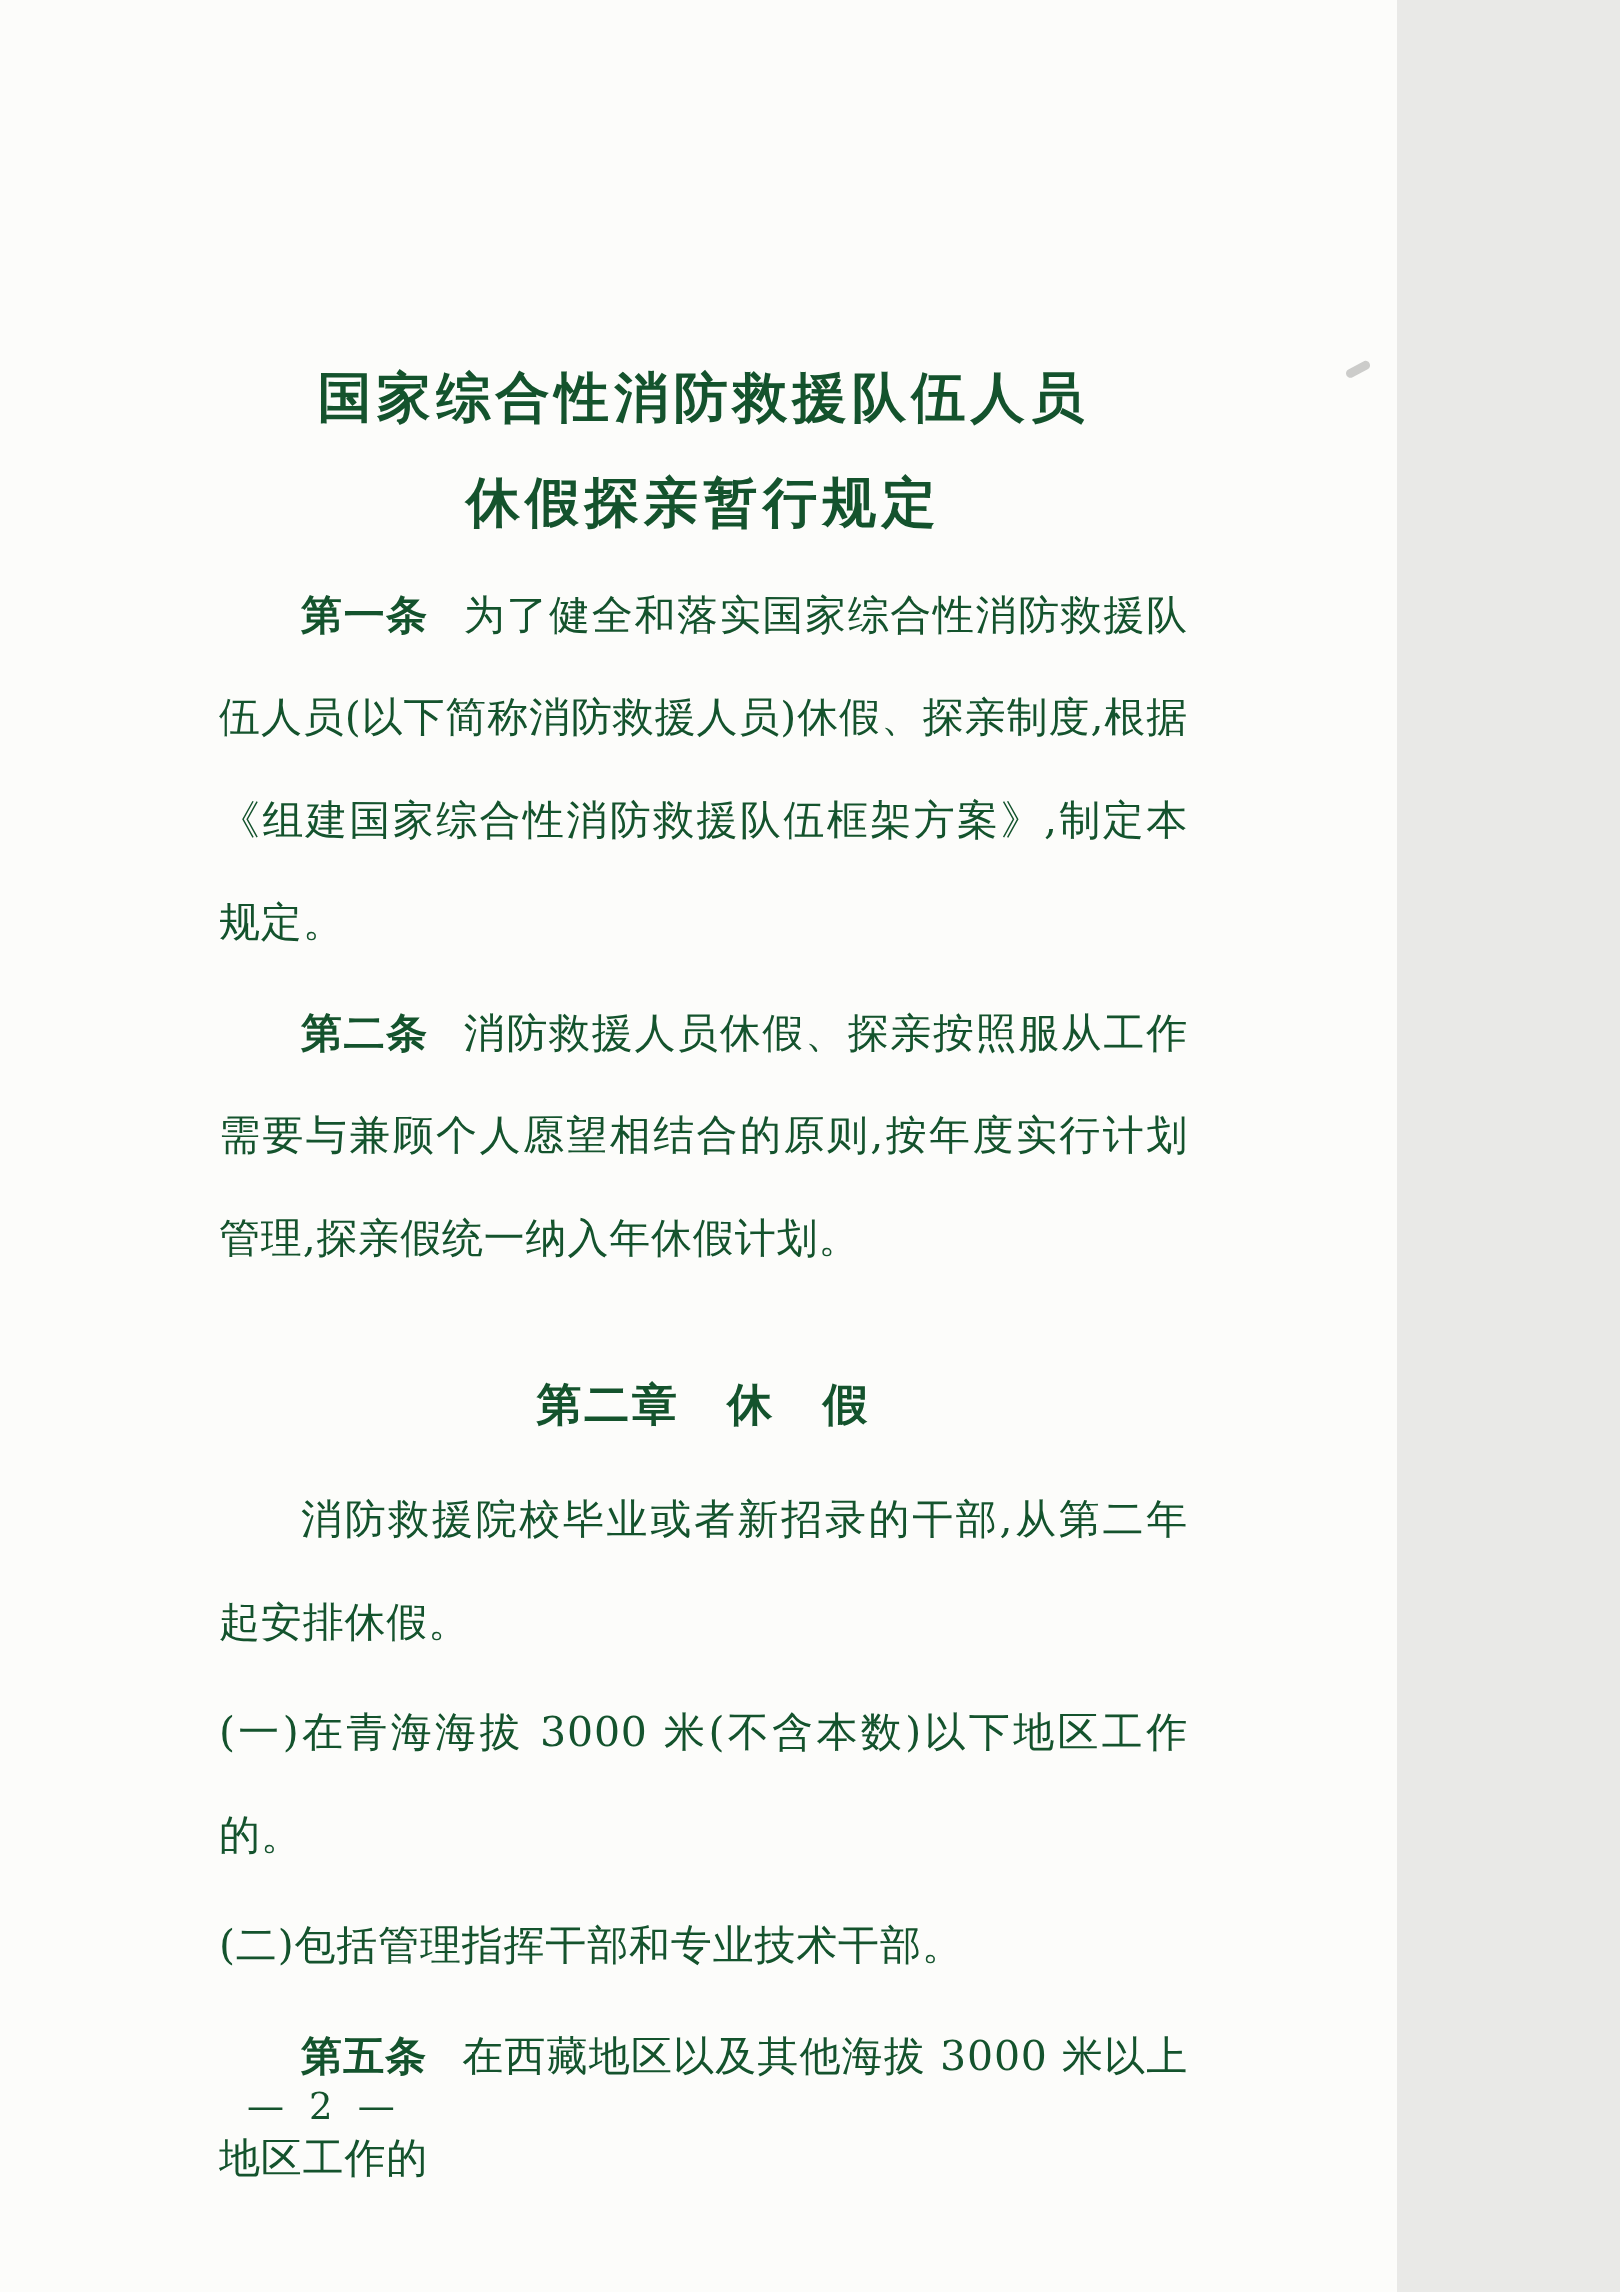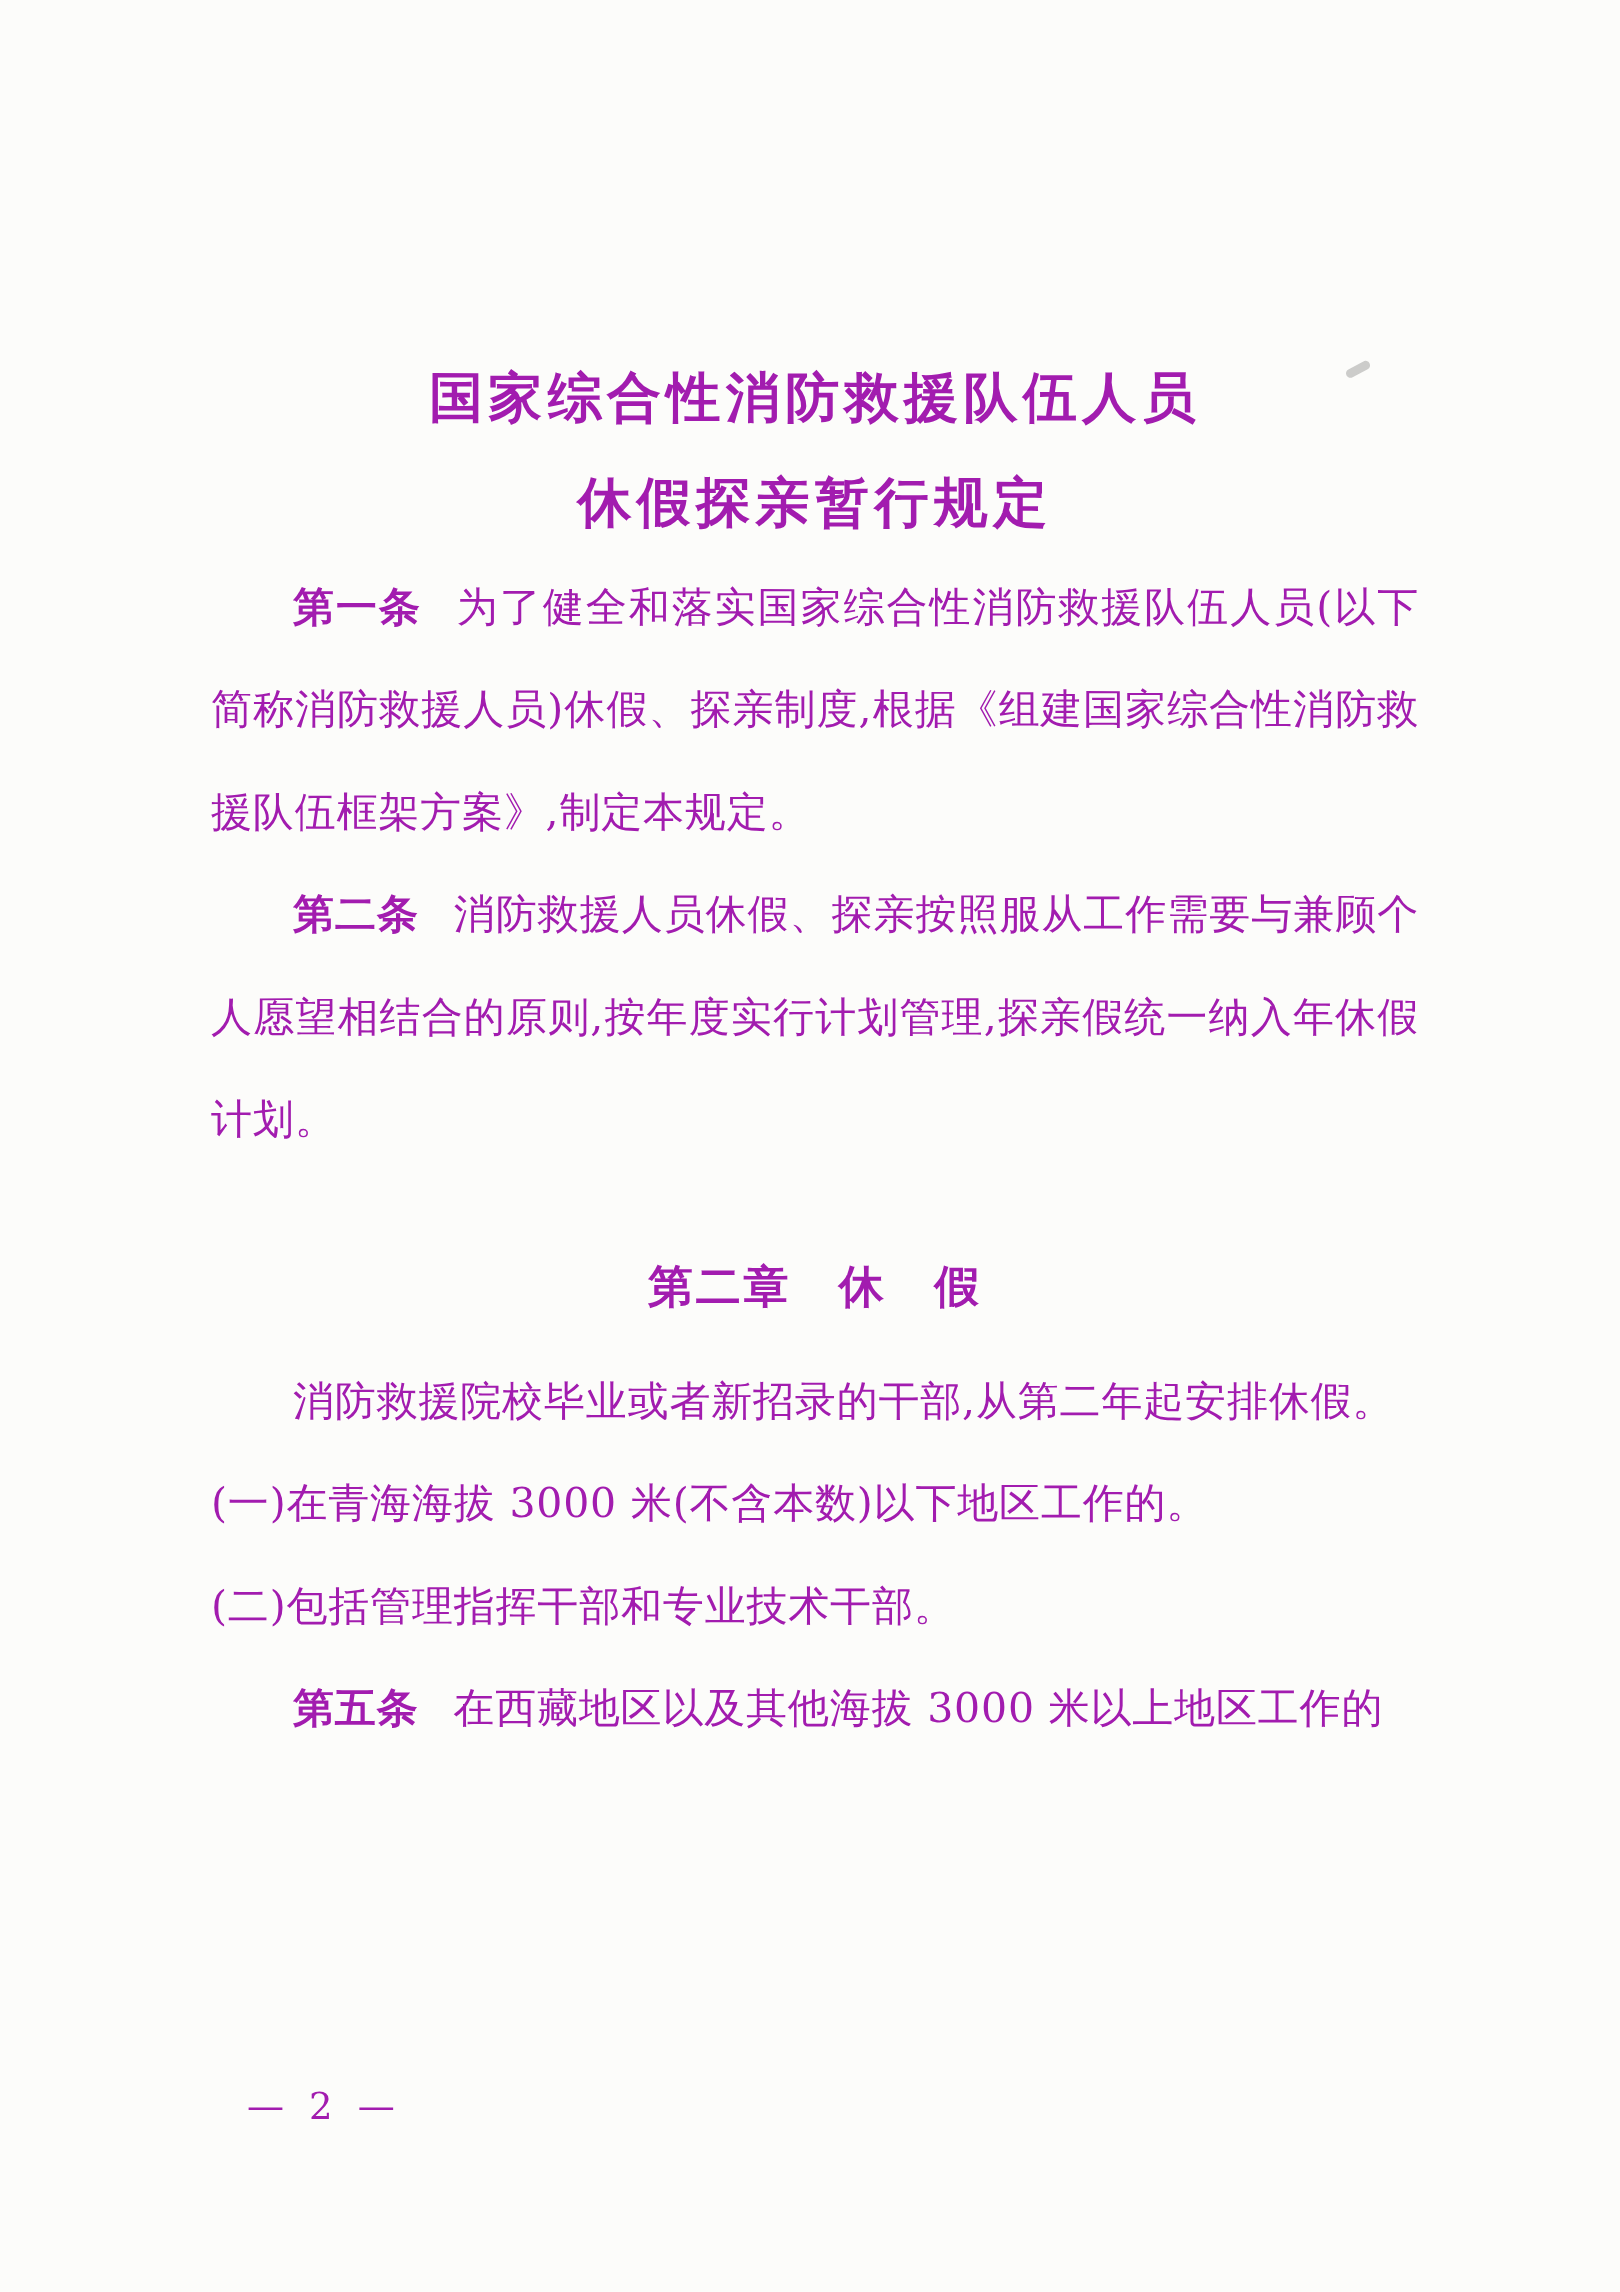--- a/index.html
+++ b/index.html
@@ -2,24 +2,24 @@
 <html><head>
 <meta charset="utf-8">
 <style>
   html, body {
     margin: 0;
     padding: 0;
     background: #e9e9e7;
   }
   .sheet {
     position: relative;
-    width: 1620px;
+    width: 1397px;
     height: 2293px;
     background: #fcfcfa;
-    color: #a21caf;
+    color: #14532d;
     font-family: "DejaVu Serif", "Liberation Serif", serif;
     overflow: hidden;
   }
   .content {
     padding: 345px 201px 0 211px;
   }
   .title {
     margin: 0;
     text-align: center;
     font-family: "DejaVu Sans", "Liberation Sans", sans-serif;
@@ -30,21 +30,21 @@
   }
   .chapter {
     margin: 86px 0 33px 0;
     text-align: center;
     font-family: "DejaVu Sans", "Liberation Sans", sans-serif;
     font-weight: 700;
     font-size: 45px;
     letter-spacing: 0.06em;
   }
   .para {
-    margin: 0;
+    margin: 8px;
     font-size: 41px;
     line-height: 2.5;
     text-align: justify;
     letter-spacing: 0.02em;
   }
   .indent {
     text-indent: 2em;
   }
   .art-label {
     font-family: "DejaVu Sans", "Liberation Sans", sans-serif;

